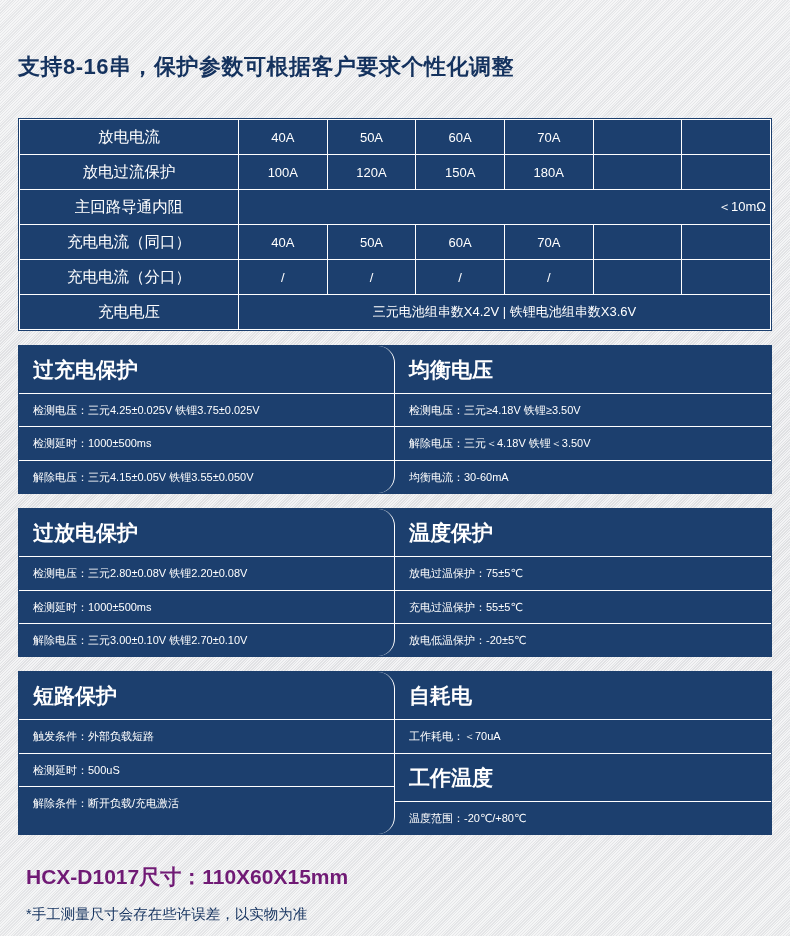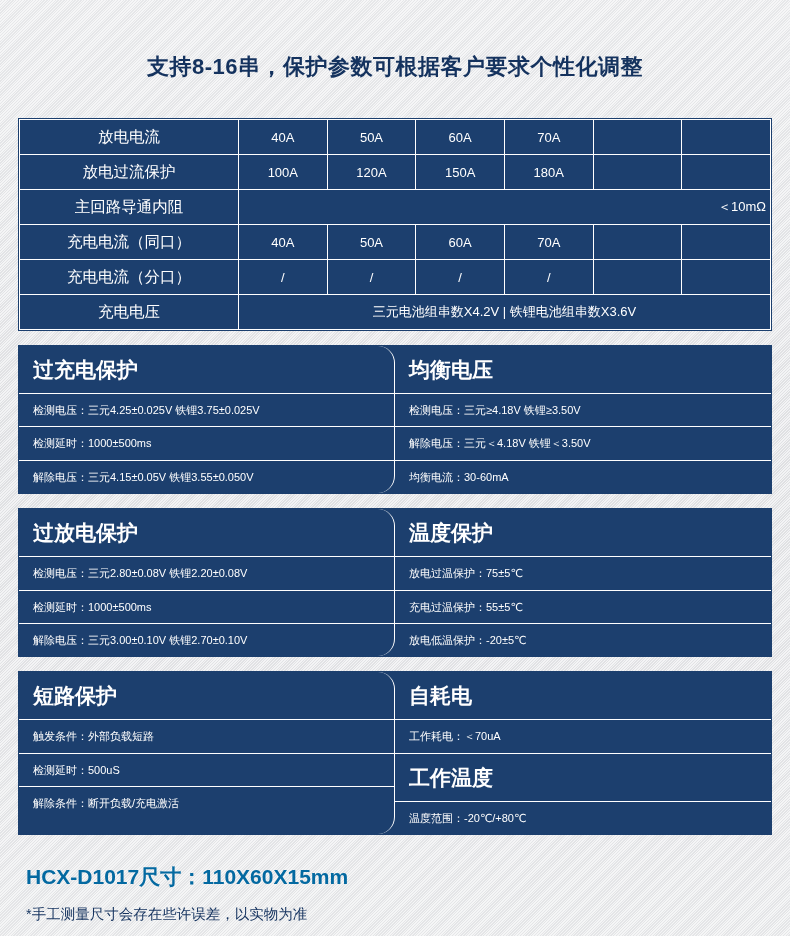--- a/index.html
+++ b/index.html
@@ -24,21 +24,20 @@
       linear-gradient(180deg, #ebecee 0%, #e3e4e7 50%, #e9eaec 100%);
     pointer-events: none;
   }
   .page {
     position: relative;
     padding: 0 18px;
     box-sizing: border-box;
     width: 790px;
   }
   .headline {
-    text-align: center;
     font-size: 22px;
     font-weight: bold;
     color: #14325e;
     letter-spacing: 0.5px;
     padding: 52px 0 24px 0;
   }
   
   .blue-block {
     background: #1c3f6e;
     border: 1px solid #1c3f6e;
@@ -101,21 +100,21 @@
   }
   .panel .col .row:last-child {
     border-bottom: none;
   }
   .footer {
     padding: 10px 4px 0 8px;
   }
   .footer .dim {
     font-size: 21px;
     font-weight: bold;
-    color: #0369a1;
+    color: #701a75;
     padding: 4px 0 14px 0;
   }
   .footer .note {
     font-size: 14.5px;
     color: #14325e;
   }
 </style>
 </head>
 <body>
 

